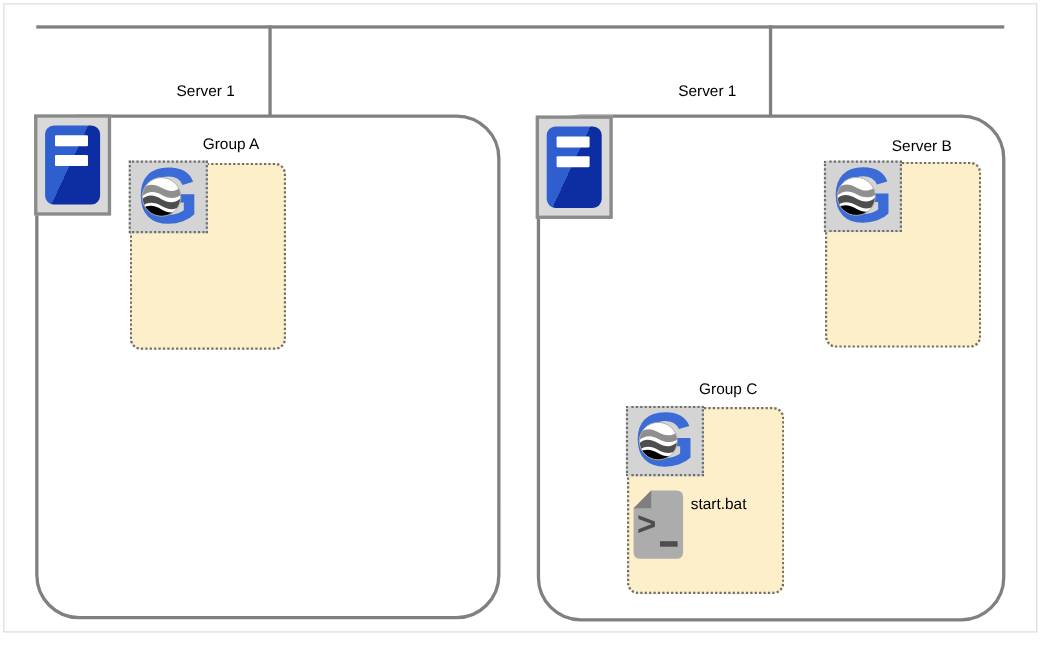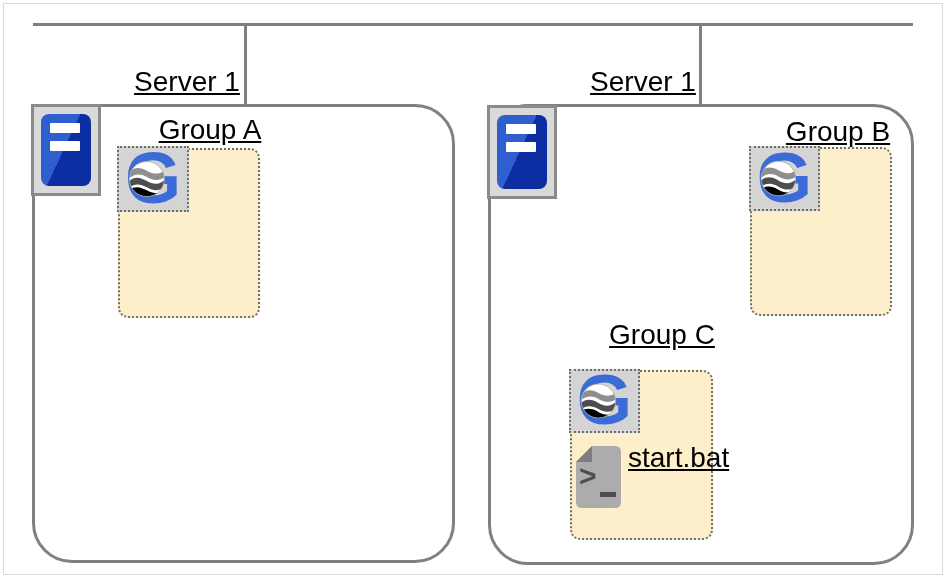--- a/index.html
+++ b/index.html
@@ -12,27 +12,27 @@
   
   .trunk{left:33px;top:23px;width:880px;height:3px;background:#808080;}
   .drop{width:3px;background:#808080;top:23px;height:83px;}
   .drop1{left:244px;}
   .drop2{left:699px;}
   
   .server-box{border:3px solid #808080;border-radius:40px;box-sizing:border-box;background:#ffffff;}
   .server-box.s1{left:32px;top:104px;width:423px;height:459px;}
   .server-box.s2{left:488px;top:104px;width:426px;height:461px;}
   
-  .lbl{font-size:28px;line-height:22px;white-space:nowrap;text-decoration:underline;}
+  .lbl{font-size:14px;line-height:22px;white-space:nowrap;}
   .lbl.center{width:120px;text-align:center;}
   .server1-label{left:127px;top:71px;}
   .server2-label{left:583px;top:71px;}
   .groupA-label{left:150px;top:119px;}
   .groupB-label{left:778px;top:121px;}
-  .groupC-label{left:602px;top:324px;}
+  .groupC-label{left:602px;top:342px;}
   .file-label{left:628px;top:447px;}
   
   .server-tile{background:#d9d9d9;border:3px solid #8a8a8a;box-sizing:border-box;}
   .server-tile.s1{left:31px;top:104px;width:70px;height:92px;}
   .server-tile.s2{left:487px;top:105px;width:70px;height:94px;}
   .server-body{position:absolute;left:7px;right:7px;top:7px;bottom:7px;
     background:linear-gradient(115deg,#2F5FCE 47%,#0D2EA3 47%);border-radius:8px;}
   .server-bar{position:absolute;left:9px;right:11px;height:10px;background:#ffffff;border-radius:1px;}
   .server-bar.b1{top:9px;} .server-bar.b2{top:27px;}
   
@@ -71,21 +71,21 @@
   </div>
 </div>
 <div class="abs server-tile s2">
   <div class="server-body">
     <div class="server-bar b1"></div>
     <div class="server-bar b2"></div>
   </div>
 </div>
 
 <div class="abs lbl center groupA-label">Group A</div>
-<div class="abs lbl center groupB-label">Group B</div>
+<div class="abs lbl center groupB-label">Server B</div>
 <div class="abs lbl center groupC-label">Group C</div>
 
 <div class="abs group-box ga"></div>
 <div class="abs group-box gb"></div>
 <div class="abs group-box gc"></div>
 
 <div class="abs g-tile ta">
   <svg viewBox="0 0 66 60" preserveAspectRatio="none">
     <defs>
         <clipPath id="sca">

